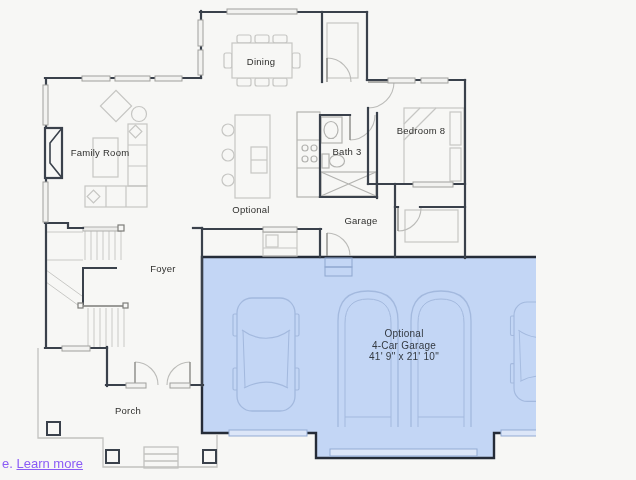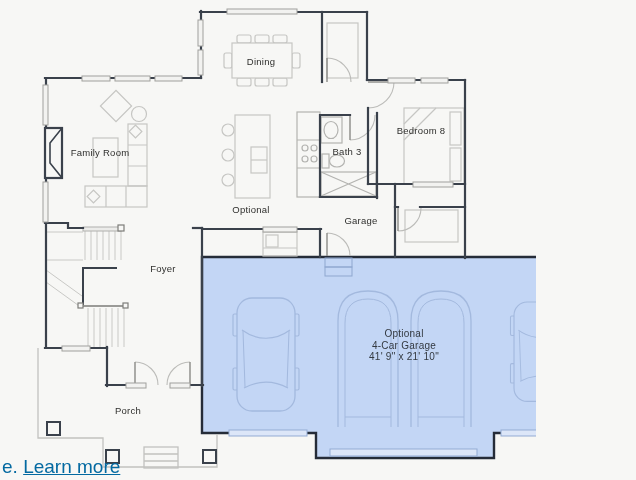--- a/index.html
+++ b/index.html
@@ -3,21 +3,21 @@
 <meta charset="utf-8">
 <style>
   html,body{margin:0;padding:0;background:#f7f7f5;}
   .canvas{position:relative;width:536px;height:480px;background:#f7f7f5;overflow:hidden;
           font-family:"Liberation Sans",sans-serif;}
   svg{position:absolute;left:0;top:0;}
   .rlabel{position:absolute;transform:translate(-50%,-50%);font-size:9.5px;letter-spacing:.25px;
           color:#2f2f2d;white-space:nowrap;}
   .glabel{position:absolute;transform:translate(-50%,-50%);text-align:center;font-size:10px;
           line-height:11.5px;letter-spacing:.25px;color:#333940;white-space:nowrap;}
-  .footer{position:absolute;left:2px;top:456px;font-size:19px;color:#0369a1;}
+  .footer{position:absolute;left:2px;top:456px;font-size:13px;color:#8b5cf6;}
   .footer .link{text-decoration:underline;cursor:pointer;}
 </style>
 </head>
 <body>
 
 <div class="canvas">
 
   <svg width="636" height="480" viewBox="0 0 636 480">
 
     <defs>

